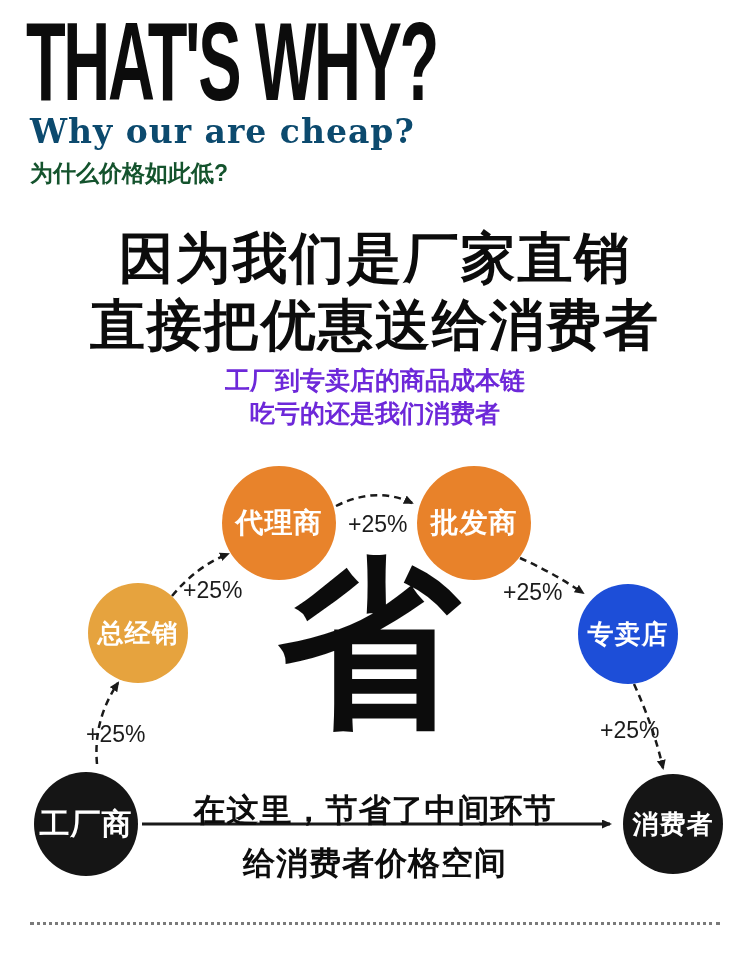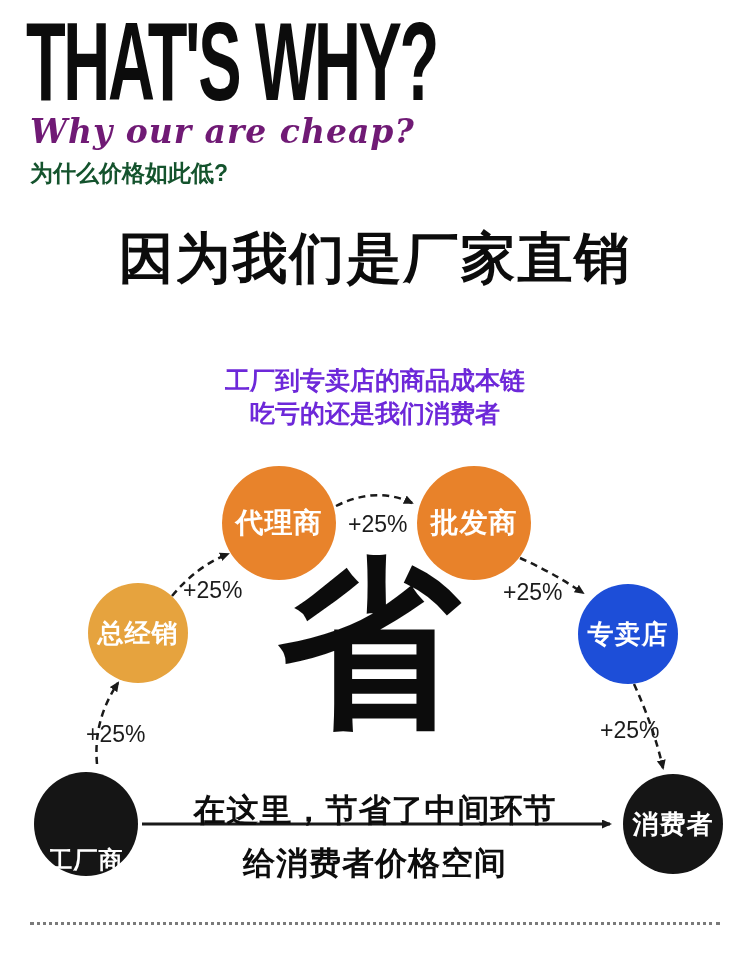--- a/index.html
+++ b/index.html
@@ -12,22 +12,22 @@
   .big-title {
     left:26px; top:6px;
     font-size:112px; font-weight:900; line-height:1;
     letter-spacing:-4px; color:#0c0c0c;
     transform:scaleX(0.58); transform-origin:left top;
     white-space:nowrap;
   }
   .tagline {
     left:30px; top:112px;
     font-family:"DejaVu Serif","Liberation Serif",serif;
-    font-style:italic; font-weight:700; font-size:33px;
-    color:#701a75; letter-spacing:1px; white-space:nowrap;
+    font-weight:700; font-size:33px;
+    color:#0c4a6e; letter-spacing:1px; white-space:nowrap;
   }
   .tagline-cn { left:30px; top:158px; font-size:23px; font-weight:700; color:#14532d; }
 
   
   .hero { left:0; width:100%; text-align:center; font-weight:900; color:#0c0c0c; letter-spacing:2px; }
   .hero1 { top:222px; font-size:55px; }
   .hero2 { top:289px; font-size:55px; }
   .subline { left:0; width:100%; text-align:center; font-weight:700; color:#6d28d9; font-size:25px; }
   .sub1 { top:364px; }
   .sub2 { top:397px; }
@@ -35,21 +35,21 @@
   
   .node {
     position:absolute; border-radius:50%;
     display:flex; align-items:center; justify-content:center;
     color:#ffffff; font-weight:700; letter-spacing:1px;
   }
   .node-agent      { left:222px; top:466px; width:114px; height:114px; font-size:28px; }
   .node-wholesaler { left:417px; top:466px; width:114px; height:114px; font-size:28px; }
   .node-distributor{ left:88px;  top:583px; width:100px; height:100px; font-size:26px; }
   .node-store      { left:578px; top:584px; width:100px; height:100px; font-size:26px; }
-  .node-factory    { left:34px;  top:772px; width:104px; height:104px; font-size:24px;align-items:flex-end; }
+  .node-factory    { left:34px;  top:772px; width:104px; height:104px; font-size:30px; }
   .node-consumer   { left:623px; top:774px; width:100px; height:100px; font-size:26px; }
 
   .save-char { left:278px; top:553px; font-size:182px; font-weight:900; line-height:1; color:#0c0c0c; }
 
   .pct { position:absolute; font-size:23px; color:#1c1c1c; font-weight:400; white-space:nowrap; }
   .pct1 { left:86px;  top:721px; }
   .pct2 { left:183px; top:577px; }
   .pct3 { left:348px; top:511px; }
   .pct4 { left:503px; top:579px; }
   .pct5 { left:600px; top:717px; }
@@ -65,20 +65,21 @@
 </head>
 <body>
 
 <div class="page">
 
   <div class="abs big-title">THAT'S WHY?</div>
   <div class="abs tagline">Why our are cheap?</div>
   <div class="abs tagline-cn">为什么价格如此低?</div>
 
   <div class="abs hero hero1">因为我们是厂家直销</div>
+  <div class="abs hero hero2">直接把优惠送给消费者</div>
   <div class="abs subline sub1">工厂到专卖店的商品成本链</div>
   <div class="abs subline sub2">吃亏的还是我们消费者</div>
 
   <svg class="flow-svg" viewBox="0 0 750 480" aria-hidden="true">
     <defs>
       <marker id="ah" markerUnits="userSpaceOnUse" markerWidth="14" markerHeight="12" refX="8" refY="4.5" orient="auto">
         <path d="M0,0 L10,4.5 L0,9 Z" fill="#1a1a1a"></path>
       </marker>
     </defs>
 

